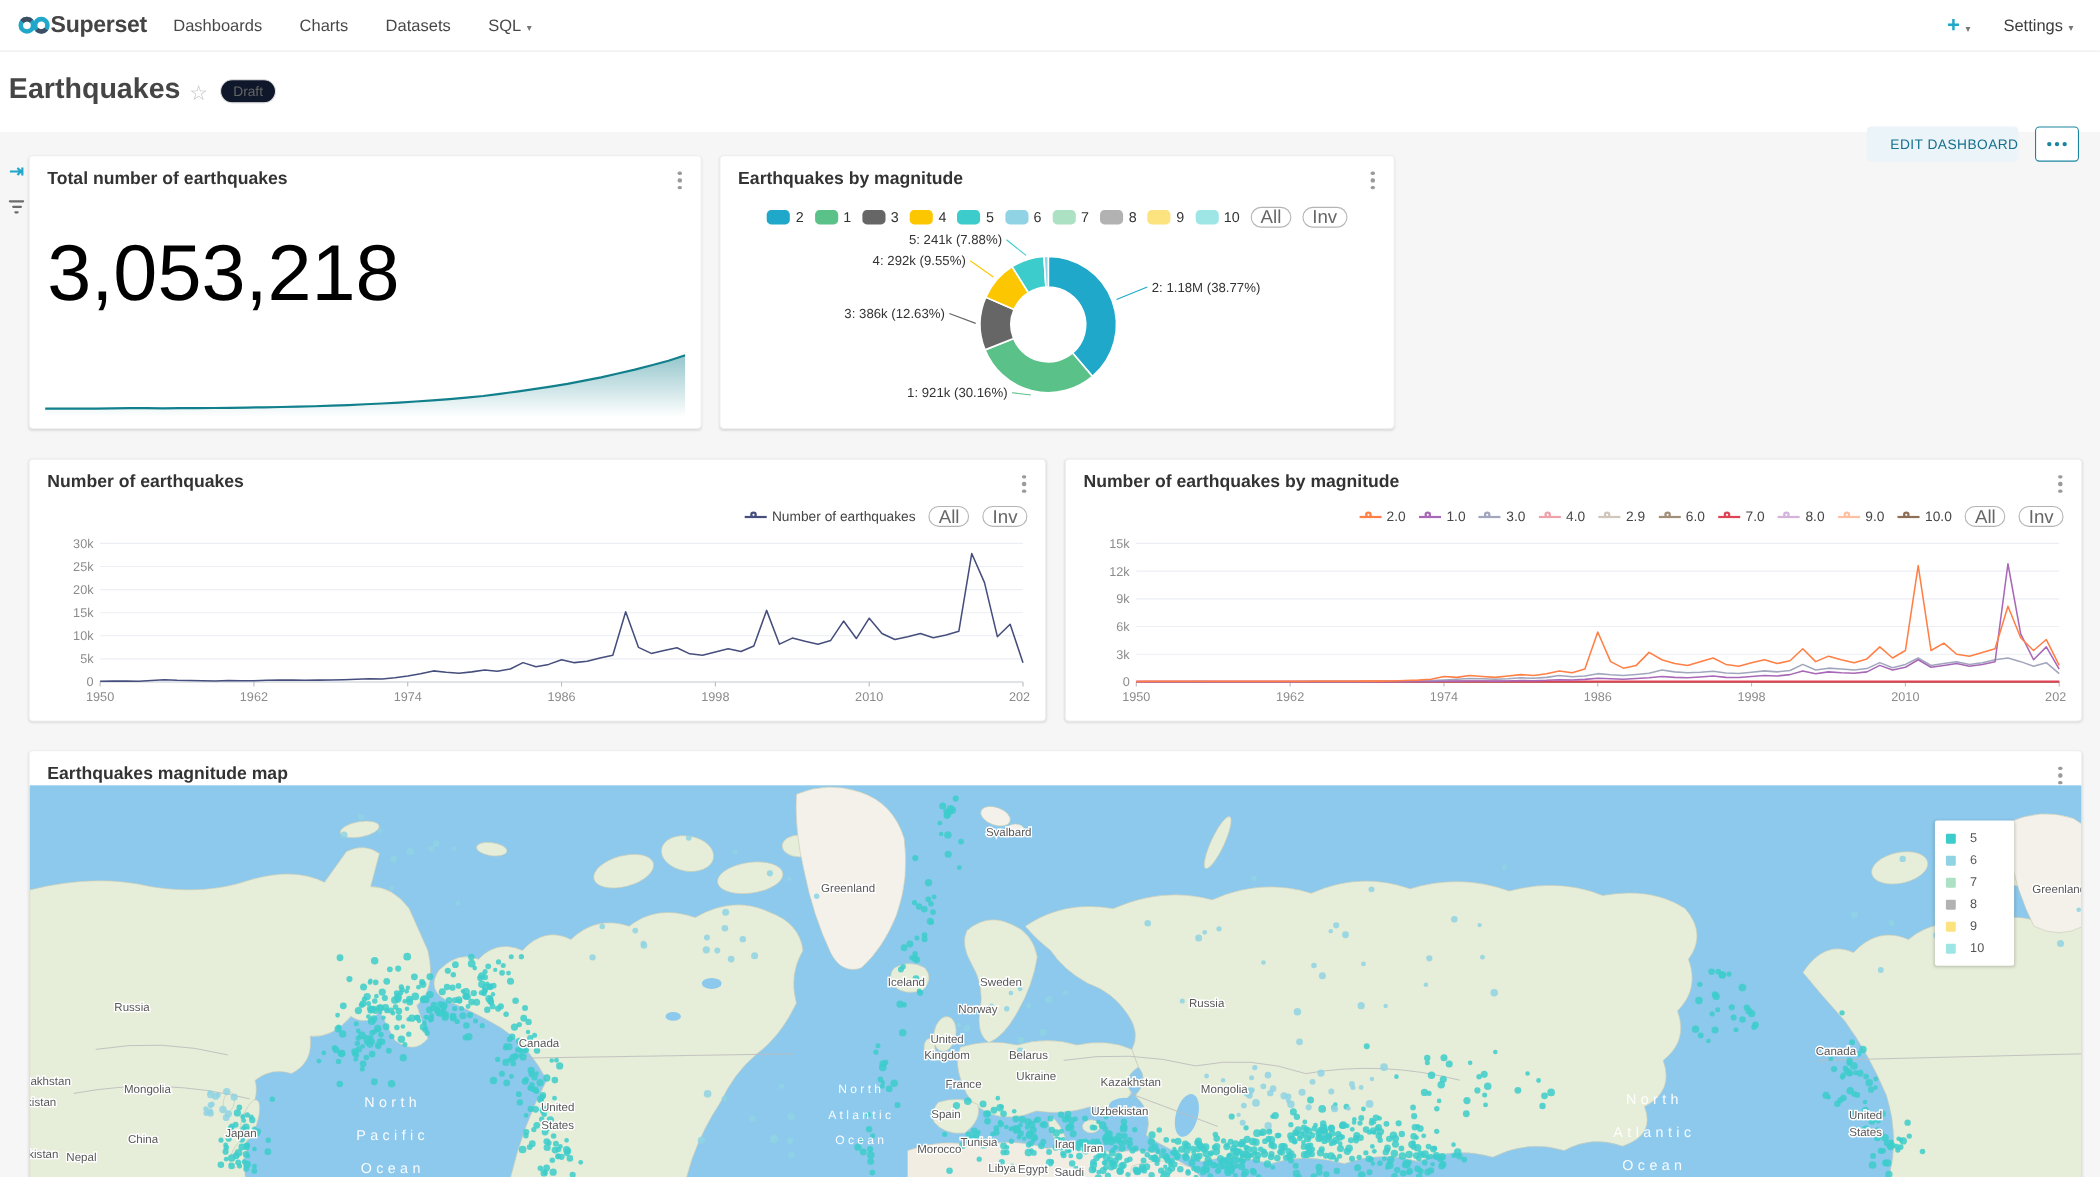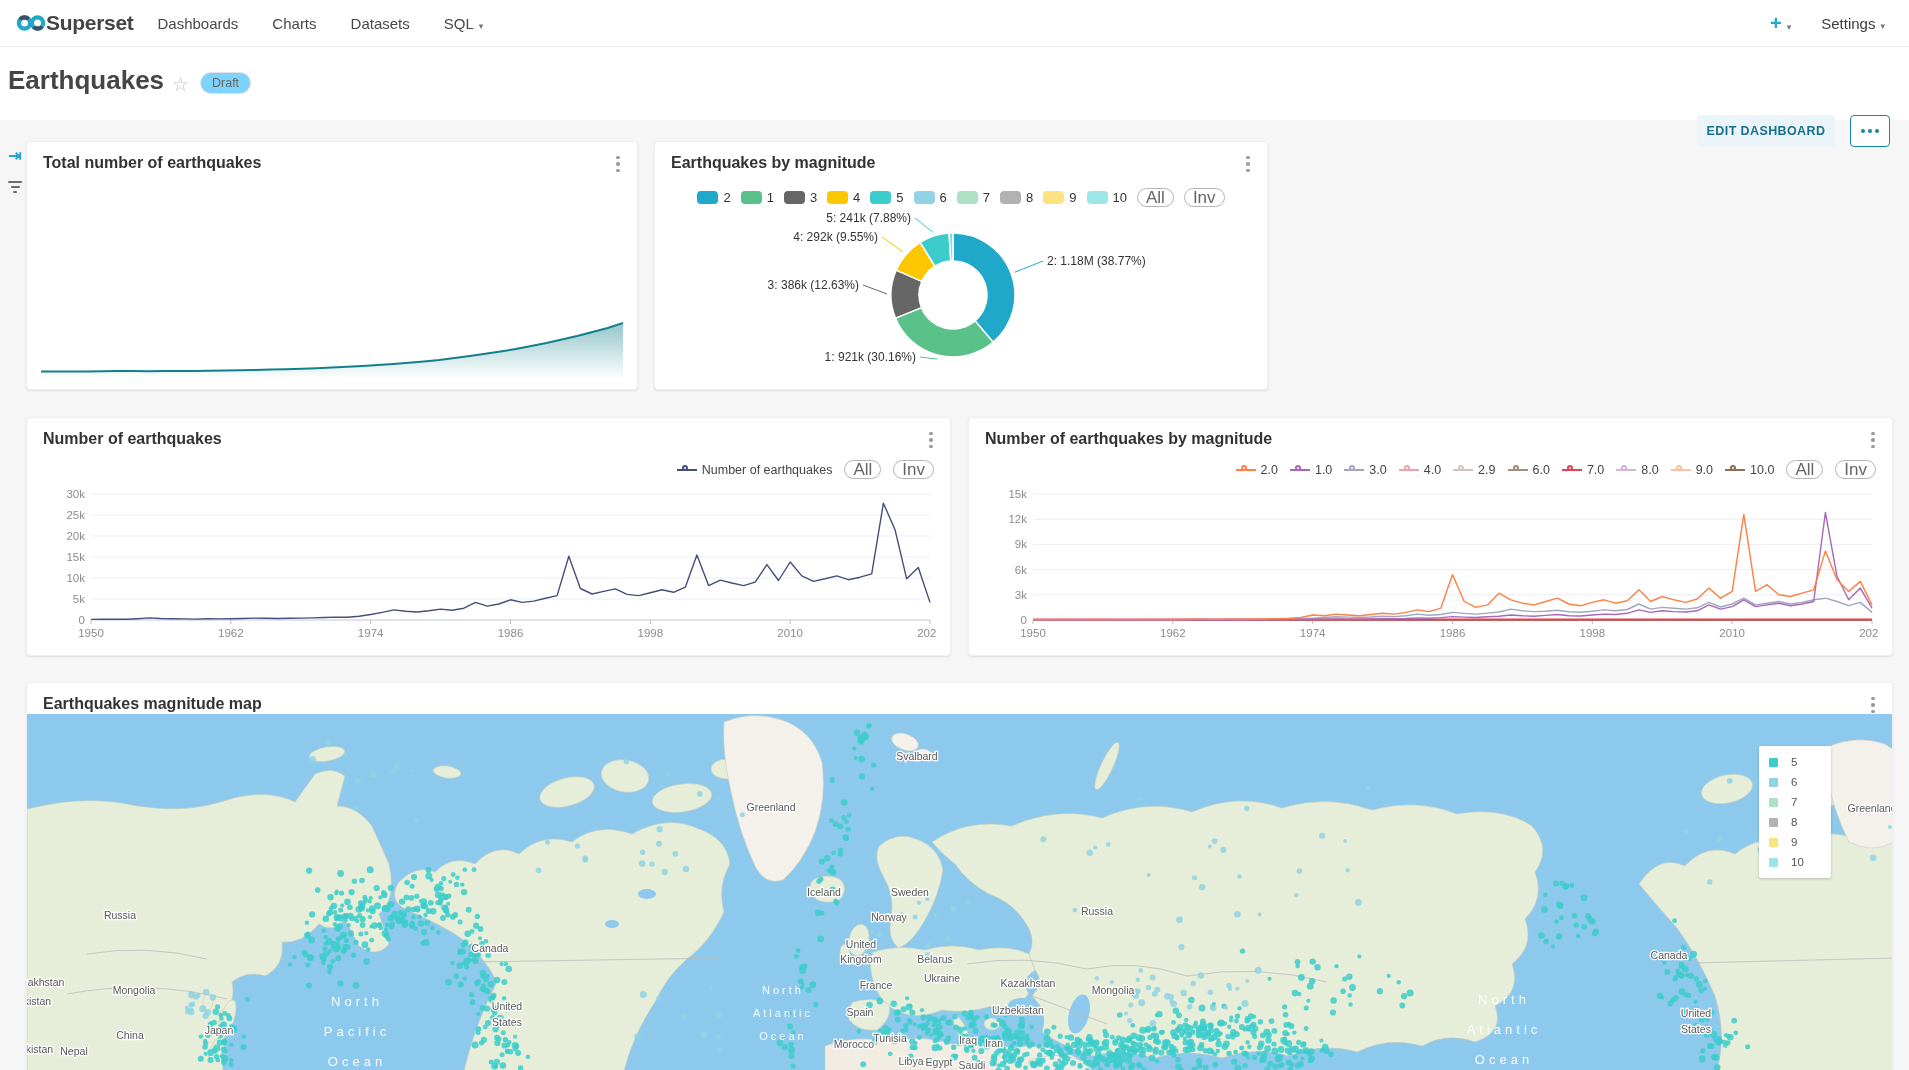--- a/index.html
+++ b/index.html
@@ -15,25 +15,25 @@
   .nav-item { font-size:15px; color:#484848; cursor:pointer; }
   .caret { font-size:9px; color:#777; margin-left:5px; }
   .nav-right { margin-left:auto; display:flex; align-items:center; gap:30px; margin-right:24px; }
   .plus { color:#20A7C9; font-size:20px; font-weight:700; line-height:1; }
   .settings { font-size:15px; color:#3d3d3d; }
 
   
   .subheader { position:absolute; left:0; top:47px; width:1625px; height:73px; background:#fff; z-index:20; }
   .dash-title { position:absolute; left:8px; top:18px; font-size:26px; font-weight:700; color:#454545; }
   .star { position:absolute; left:172px; top:26px; font-size:19px; color:#c0c0c0; }
-  .draft { position:absolute; left:200px; top:25px; font-size:12.5px; color:#646464; background:#7dd3fc;
+  .draft { position:absolute; left:200px; top:25px; font-size:12.5px; color:#646464; background:#0f172a;
            border:1px solid #e2e2e2; border-radius:11px; padding:3px 11px; }
   .edit-btn { position:absolute; left:1697px; top:68px; width:138px; height:32px; background:#ebf4f8;
-              color:#17718e; border:none; border-radius:4px; font-size:12.5px; font-weight:700;
-              letter-spacing:.4px; font-family:inherit; cursor:pointer; }
+              color:#17718e; border:none; border-radius:4px; font-size:12.5px; font-weight:400;
+              letter-spacing:.4px; font-family:inherit; cursor:pointer;text-align:right; }
   .more-btn { position:absolute; left:1850px; top:68px; width:40px; height:32px; background:#fff;
               border:1px solid #1a85a0; border-radius:4px; cursor:pointer; display:flex;
               align-items:center; justify-content:center; gap:3px; }
   .more-btn i { width:4px; height:4px; border-radius:50%; background:#1a85a0; }
 
   
   .board { position:absolute; left:0; top:120px; width:1909px; height:950px; background:#f6f6f6; }
   .rail { position:absolute; left:4px; top:26px; width:22px; display:flex; flex-direction:column; gap:16px; align-items:center; }
   .expand-ic { color:#20A7C9; font-size:16px; font-weight:700; cursor:pointer; }
   .filt { display:flex; flex-direction:column; gap:3px; align-items:center; cursor:pointer; }
@@ -133,20 +133,21 @@
       </span>
   </div>
 
   <div class="card" id="card-bignum">
     <span class="card-title">Total number of earthquakes</span>
     <span class="kebab">
         <i></i>
         <i></i>
         <i></i>
       </span>
+    <div class="big-number">3,053,218</div>
     <svg class="spark" id="sparkline" width="582" height="62">
         <defs>
           <linearGradient id="sg" x1="0" y1="0" x2="0" y2="1">
             <stop offset="0%" stop-color="#11808C" stop-opacity="0.45"></stop>
             <stop offset="100%" stop-color="#11808C" stop-opacity="0"></stop>
           </linearGradient>
         </defs>
         <path d="M0,62L0.0,54.5 L15.3,54.5 L30.6,54.4 L45.9,54.5 L61.3,54.3 L76.6,54.0 L91.9,54.1 L107.2,54.2 L122.5,54.1 L137.8,54.0 L153.2,53.9 L168.5,53.8 L183.8,53.5 L199.1,53.3 L214.4,53.0 L229.7,52.6 L245.1,52.3 L260.4,51.8 L275.7,51.3 L291.0,50.5 L306.3,49.8 L321.6,49.0 L336.9,48.0 L352.3,47.0 L367.6,45.8 L382.9,44.5 L398.2,43.0 L413.5,41.0 L428.8,39.0 L444.2,36.8 L459.5,34.5 L474.8,32.0 L490.1,29.0 L505.4,26.0 L520.7,22.5 L536.1,19.0 L551.4,15.0 L566.7,11.0 L582.0,6.0 L582,62 Z" fill="url(#sg)"></path>
         <path d="M0.0,54.5 L15.3,54.5 L30.6,54.4 L45.9,54.5 L61.3,54.3 L76.6,54.0 L91.9,54.1 L107.2,54.2 L122.5,54.1 L137.8,54.0 L153.2,53.9 L168.5,53.8 L183.8,53.5 L199.1,53.3 L214.4,53.0 L229.7,52.6 L245.1,52.3 L260.4,51.8 L275.7,51.3 L291.0,50.5 L306.3,49.8 L321.6,49.0 L336.9,48.0 L352.3,47.0 L367.6,45.8 L382.9,44.5 L398.2,43.0 L413.5,41.0 L428.8,39.0 L444.2,36.8 L459.5,34.5 L474.8,32.0 L490.1,29.0 L505.4,26.0 L520.7,22.5 L536.1,19.0 L551.4,15.0 L566.7,11.0 L582.0,6.0 " fill="none" stroke="#11808C" stroke-width="2"></path>
       </svg>

